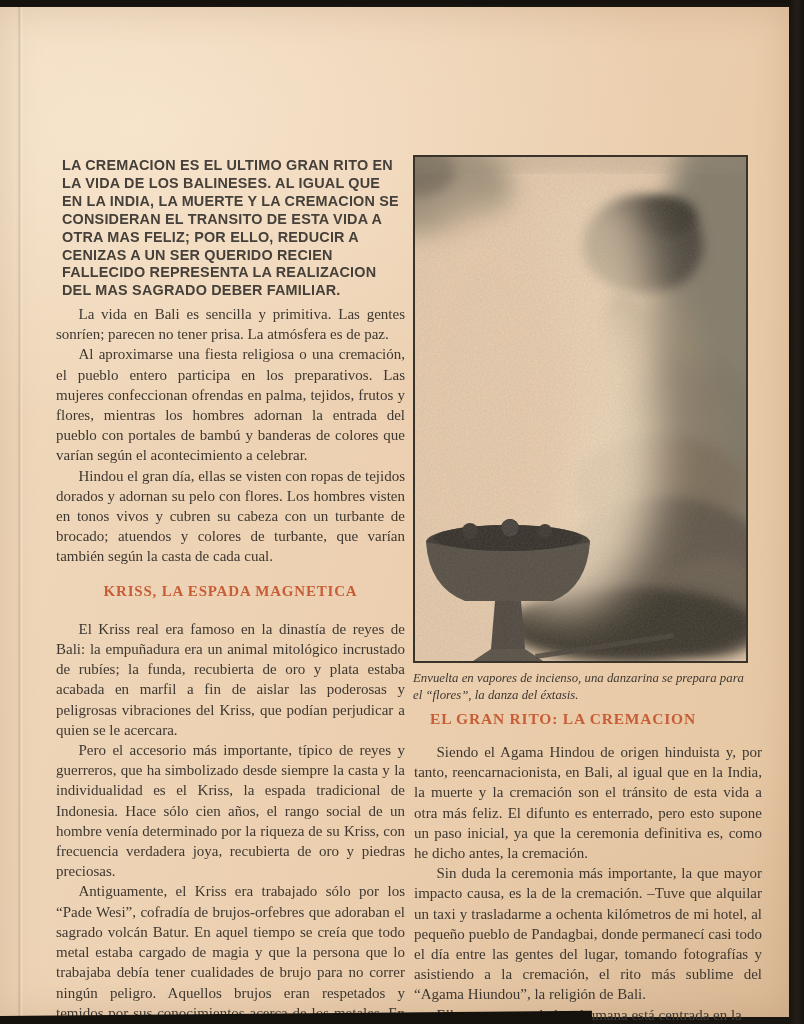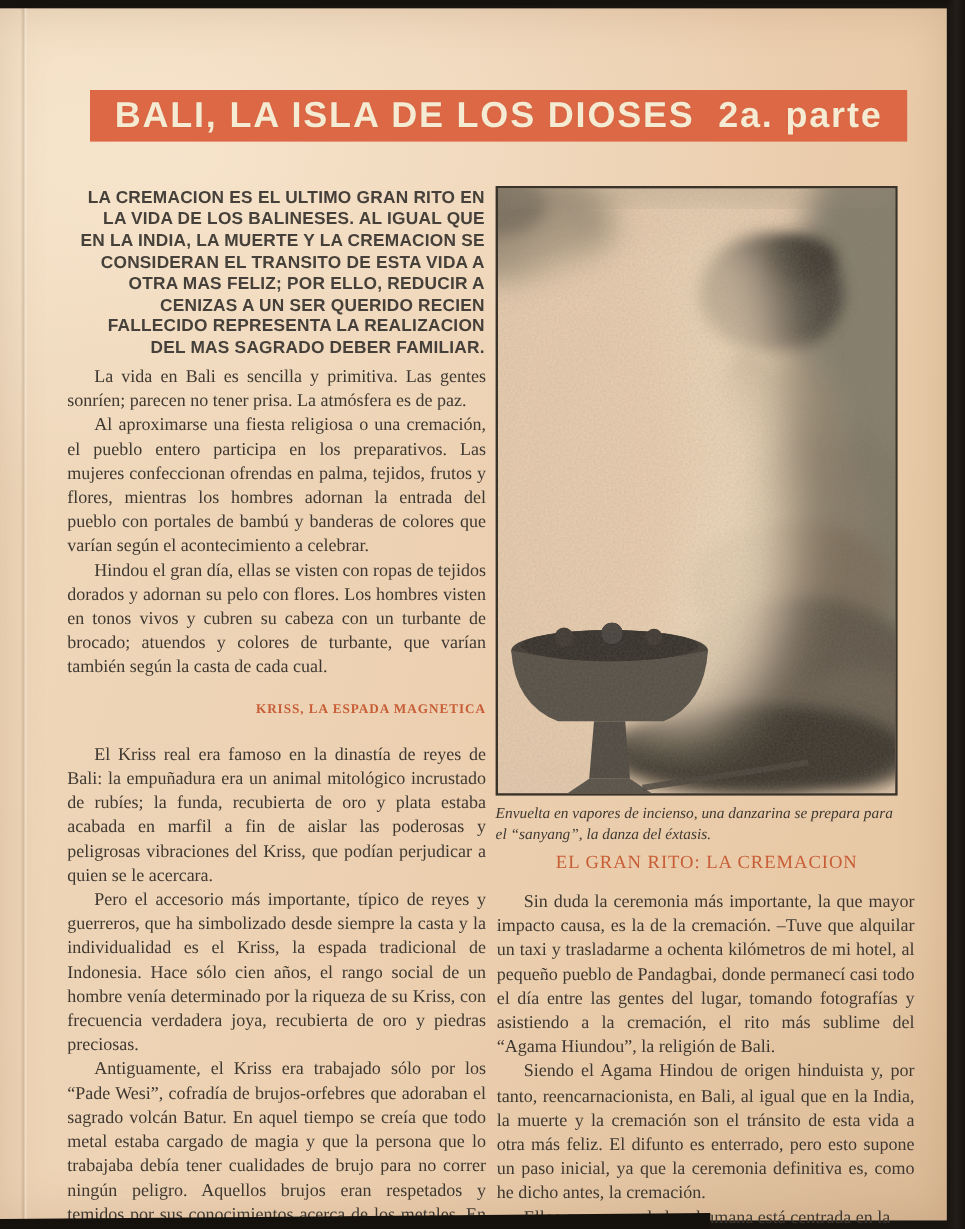--- a/index.html
+++ b/index.html
@@ -41,58 +41,55 @@
   }
   .banner-title{
     font-family:"Liberation Sans",sans-serif;font-weight:bold;
     font-size:30px;letter-spacing:1.5px;color:#f5ead2;
     white-space:pre;text-shadow:0 0 1px rgba(150,60,30,.3);
   }
   
   .intro{
     position:absolute;left:62px;top:150px;width:342px;
     font-family:"Liberation Sans",sans-serif;font-weight:bold;
-    font-size:14.4px;line-height:17.9px;text-align:right;
+    font-size:14.4px;line-height:17.9px;text-align:left;
     color:#46403a;letter-spacing:.2px;
   }
   
   .col{position:absolute;font-size:15px;line-height:20.2px;color:#3e3831;text-align:justify;}
   .col p{margin:0;text-indent:1.5em;}
   .col-left{left:56px;top:297px;width:349px;}
   .col-right{left:414px;top:735px;width:348px;}
   .sec-head{
-    font-weight:bold;color:#c75e37;text-align:right;text-indent:0;
-    font-size:11px;letter-spacing:.8px;
+    font-weight:bold;color:#c75e37;text-align:center;text-indent:0;
+    font-size:15px;letter-spacing:.8px;
   }
   .sec-head.kriss{margin:14px 0 18px 0;}
   
   .photo{
     position:absolute;left:413px;top:148px;width:335px;height:508px;
     border:2px solid #3a332a;box-sizing:border-box;background:#ead0b2;
   }
   .photo svg{display:block;width:100%;height:100%;}
   .caption{
     position:absolute;left:413px;top:663px;width:338px;
     font-style:italic;font-size:12.8px;line-height:16.5px;color:#3e3831;
   }
   .head-right{
     position:absolute;left:430px;top:703px;width:318px;
-    font-weight:normal;color:#c75e37;text-align:center;
+    font-weight:bold;color:#c75e37;text-align:left;
     font-size:15.5px;letter-spacing:.8px;
   }
 </style>
 </head>
 <body>
 
 <div class="page">
   <div class="page-crease"></div>
 
-  <div class="banner">
-    <span class="banner-title">BALI, LA ISLA DE LOS DIOSES  2a. parte</span>
-  </div>
 
   <div class="intro">LA CREMACION ES EL ULTIMO GRAN RITO EN LA VIDA DE LOS BALINESES. AL IGUAL QUE EN LA INDIA, LA MUERTE Y LA CREMACION SE CONSIDERAN EL TRANSITO DE ESTA VIDA A OTRA MAS FELIZ; POR ELLO, REDUCIR A CENIZAS A UN SER QUERIDO RECIEN FALLECIDO REPRESENTA LA REALIZACION DEL MAS SAGRADO DEBER FAMILIAR.</div>
 
   <div class="col col-left">
     <p>La vida en Bali es sencilla y primitiva. Las gentes sonríen; parecen no tener prisa. La atmósfera es de paz.</p>
     <p>Al aproximarse una fiesta religiosa o una cremación, el pueblo entero participa en los preparativos. Las mujeres confeccionan ofrendas en palma, tejidos, frutos y flores, mientras los hombres adornan la entrada del pueblo con portales de bambú y banderas de colores que varían según el acontecimiento a celebrar.</p>
     <p>Hindou el gran día, ellas se visten con ropas de tejidos dorados y adornan su pelo con flores. Los hombres visten en tonos vivos y cubren su cabeza con un turbante de brocado; atuendos y colores de turbante, que varían también según la casta de cada cual.</p>
     <div class="sec-head kriss">KRISS, LA ESPADA MAGNETICA</div>
     <p>El Kriss real era famoso en la dinastía de reyes de Bali: la empuñadura era un animal mitológico incrustado de rubíes; la funda, recubierta de oro y plata estaba acabada en marfil a fin de aislar las poderosas y peligrosas vibraciones del Kriss, que podían perjudicar a quien se le acercara.</p>
     <p>Pero el accesorio más importante, típico de reyes y guerreros, que ha simbolizado desde siempre la casta y la individualidad es el Kriss, la espada tradicional de Indonesia. Hace sólo cien años, el rango social de un hombre venía determinado por la riqueza de su Kriss, con frecuencia verdadera joya, recubierta de oro y piedras preciosas.</p>
@@ -155,25 +152,25 @@
         <circle cx="130" cy="374" r="7" fill="#3c362e"></circle>
       <path d="M80,444 L106,444 L110,492 L76,492 Z" fill="#4e473e"></path>
       <path d="M76,492 L110,492 L128,504 L58,504 Z" fill="#575045"></path>
 
       <path d="M120,497 L258,476 L259,481 L121,502 Z" fill="#4a433a" opacity=".85"></path>
 
       <rect x="0" y="0" width="331" height="504" filter="url(#grain)" opacity=".5"></rect>
     </svg>
   </div>
 
-  <div class="caption">Envuelta en vapores de incienso, una danzarina se prepara para el “sanyang”, la danza del éxtasis.</div>
+  <div class="caption">Envuelta en vapores de incienso, una danzarina se prepara para el “flores”, la danza del éxtasis.</div>
 
   <div class="head-right">EL GRAN RITO: LA CREMACION</div>
   <div class="col col-right">
+    <p>Siendo el Agama Hindou de origen hinduista y, por tanto, reencarnacionista, en Bali, al igual que en la India, la muerte y la cremación son el tránsito de esta vida a otra más feliz. El difunto es enterrado, pero esto supone un paso inicial, ya que la ceremonia definitiva es, como he dicho antes, la cremación.</p>
     <p>Sin duda la ceremonia más importante, la que mayor impacto causa, es la de la cremación. –Tuve que alquilar un taxi y trasladarme a ochenta kilómetros de mi hotel, al pequeño pueblo de Pandagbai, donde permanecí casi todo el día entre las gentes del lugar, tomando fotografías y asistiendo a la cremación, el rito más sublime del “Agama Hiundou”, la religión de Bali.</p>
-    <p>Siendo el Agama Hindou de origen hinduista y, por tanto, reencarnacionista, en Bali, al igual que en la India, la muerte y la cremación son el tránsito de esta vida a otra más feliz. El difunto es enterrado, pero esto supone un paso inicial, ya que la ceremonia definitiva es, como he dicho antes, la cremación.</p>
     <p>Ellos creen que el alma humana está centrada en la</p>
   </div>
 </div>
 
 <div class="scan-strip-top"></div>
 <div class="scan-strip-right"></div>
 <div class="scan-strip-bottom"></div>
 
 </body></html>

